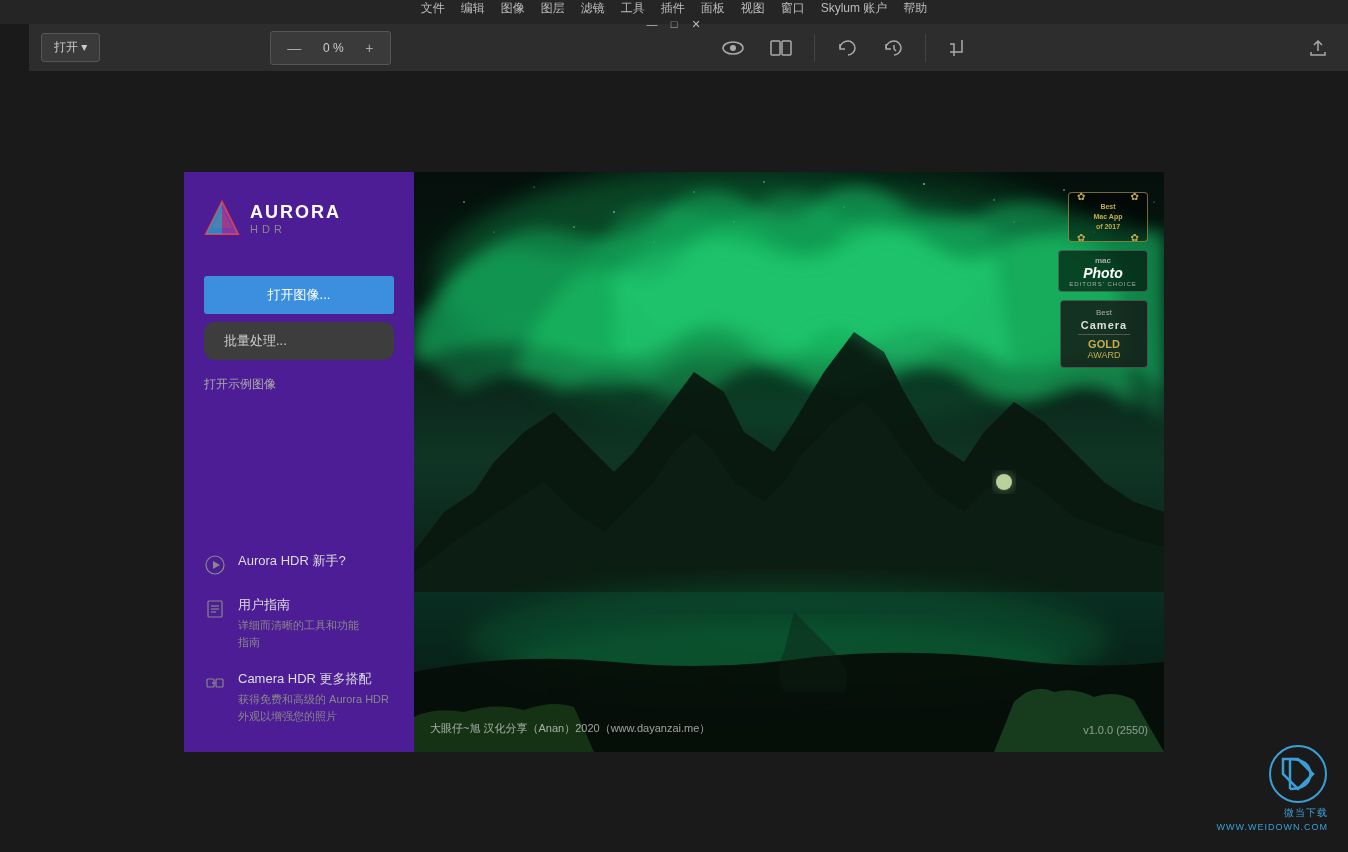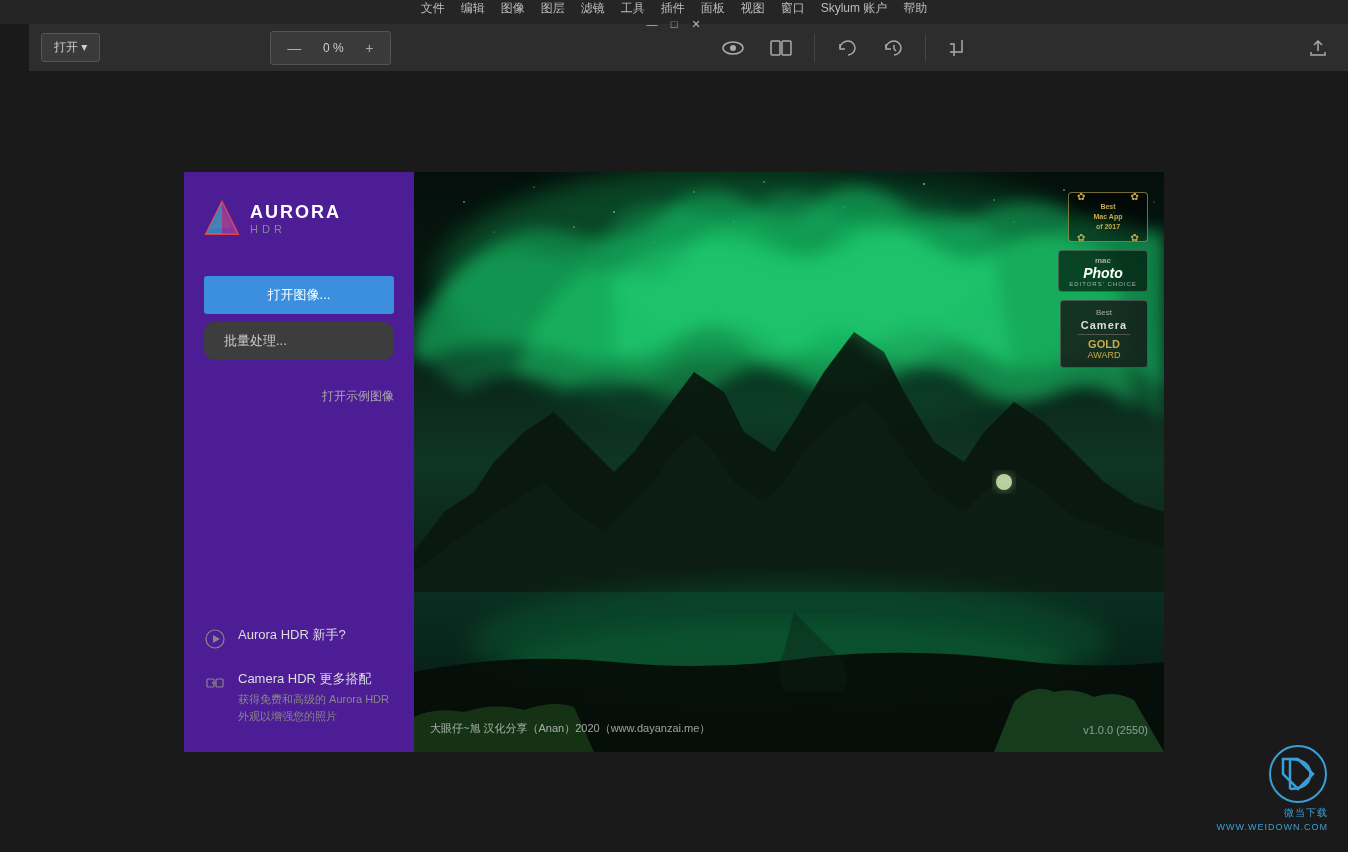--- a/index.html
+++ b/index.html
@@ -175,24 +175,24 @@
       border: none;
       padding: 10px 20px;
       font-size: 13px;
       cursor: pointer;
       border-radius: 11px;
       text-align: left;
     }
     .link-sample {
       color: #aaa;
       font-size: 12px;
-      text-align: right;
+      text-align: left;
       cursor: pointer;
       text-decoration: none;
-      margin-top: 20px;
+      margin-top: 8px;
     }
 
     .help-section {
       margin-top: auto;
       display: flex;
       flex-direction: column;
       gap: 20px;
     }
     .help-item {
       display: flex;
@@ -504,20 +504,34 @@
             <svg width="20" height="20" viewBox="0 0 20 20" fill="none">
               <circle cx="10" cy="10" r="9" stroke="#888" stroke-width="1.2" fill="none"></circle>
               <polygon points="8,6 8,14 15,10" fill="#888"></polygon>
             </svg>
           </div>
           <div class="help-text-block">
             <span class="help-title">Aurora HDR 新手?</span>
           </div>
         </div>
 
+        <div class="help-item">
+          <div class="help-icon">
+            <svg width="20" height="20" viewBox="0 0 20 20" fill="none">
+              <rect x="3" y="2" width="14" height="16" rx="1" stroke="#888" stroke-width="1.2" fill="none"></rect>
+              <line x1="6" y1="7" x2="14" y2="7" stroke="#888" stroke-width="1.2"></line>
+              <line x1="6" y1="10" x2="14" y2="10" stroke="#888" stroke-width="1.2"></line>
+              <line x1="6" y1="13" x2="11" y2="13" stroke="#888" stroke-width="1.2"></line>
+            </svg>
+          </div>
+          <div class="help-text-block">
+            <span class="help-title">用户指南</span>
+            <span class="help-desc">详细而清晰的工具和功能<br>指南</span>
+          </div>
+        </div>
 
         <div class="help-item">
           <div class="help-icon">
             <svg width="20" height="20" viewBox="0 0 20 20" fill="none">
               <rect x="2" y="6" width="7" height="8" rx="1" stroke="#888" stroke-width="1.2" fill="none"></rect>
               <rect x="11" y="6" width="7" height="8" rx="1" stroke="#888" stroke-width="1.2" fill="none"></rect>
               <line x1="9" y1="10" x2="11" y2="10" stroke="#888" stroke-width="1.2"></line>
               <line x1="7" y1="10" x2="9" y2="10" stroke="#888" stroke-width="1.5" stroke-dasharray="1.5,1.5"></line>
             </svg>
           </div>

